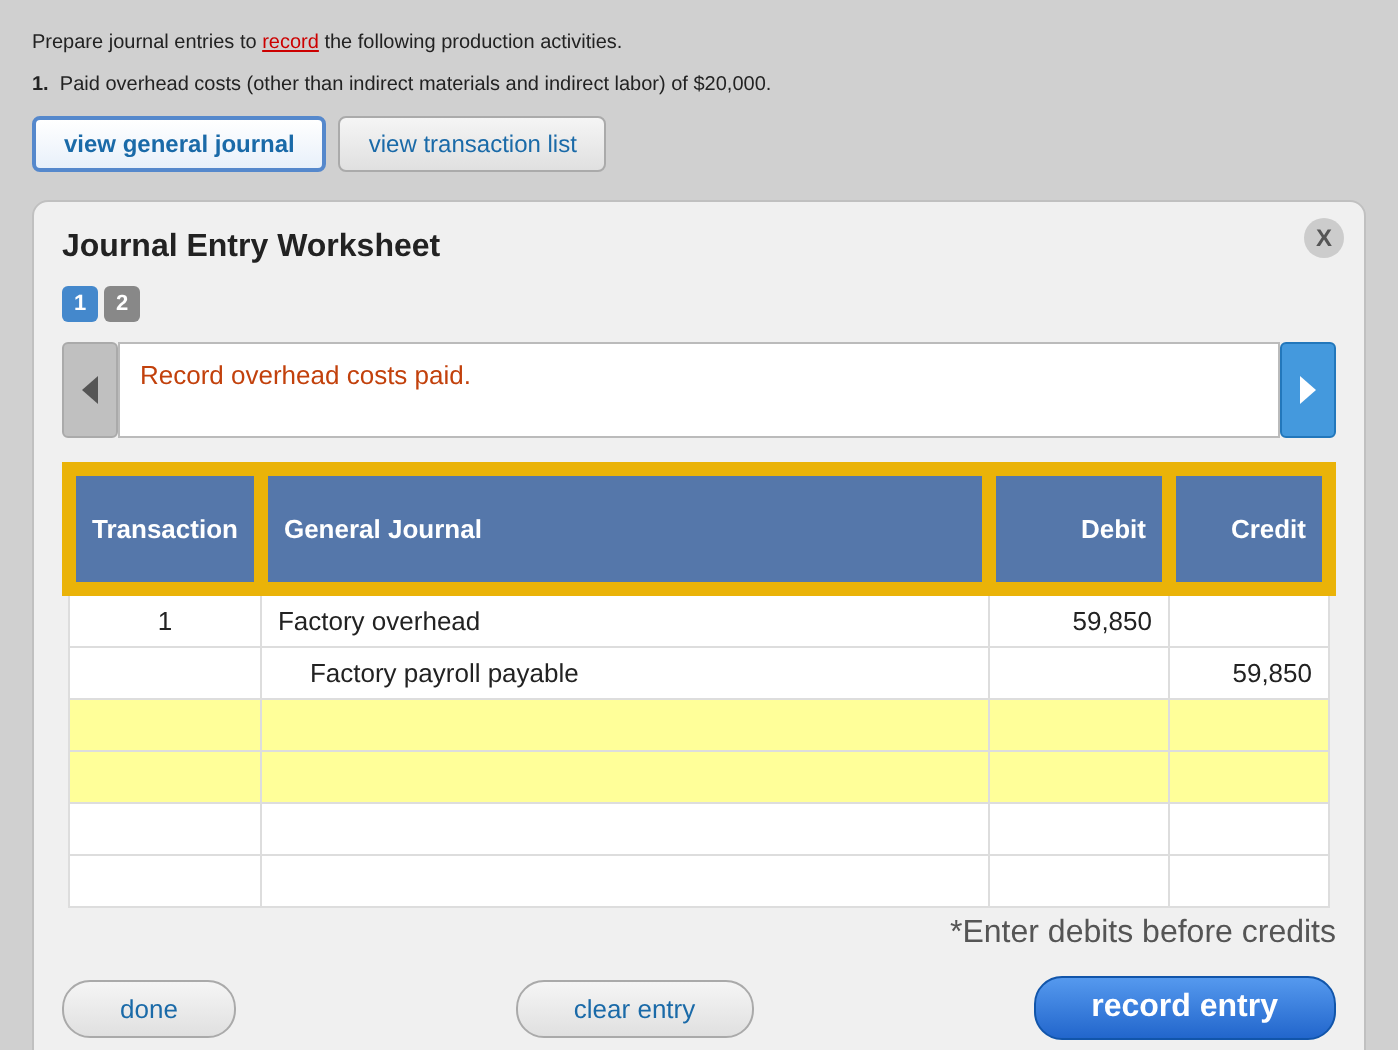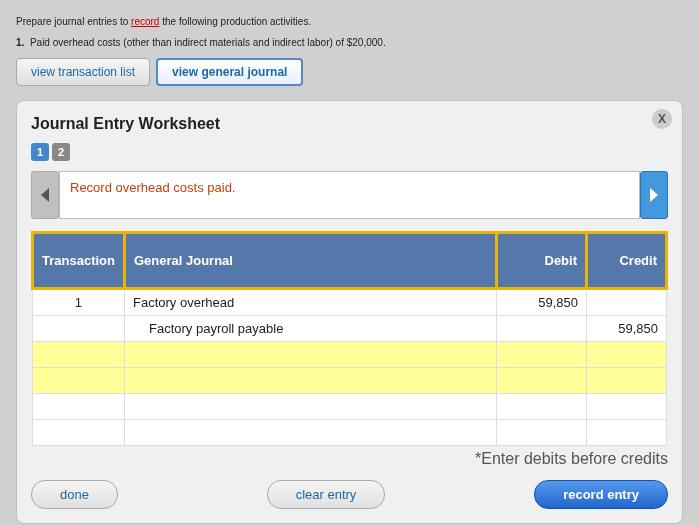--- a/index.html
+++ b/index.html
@@ -128,21 +128,21 @@
       font-size: 13px;
     }
     thead tr {
       background: #5577aa;
       color: white;
     }
     thead th {
       padding: 19px 8px;
       text-align: left;
       font-weight: bold;
-      border: 3px solid #eab308;
+      border: 7px solid #eab308;
     }
     thead th.right { text-align: right; }
     tbody tr {
       background: white;
     }
     tbody td {
       border: 1px solid #ddd;
       padding: 5px 8px;
       height: 26px;
     }
@@ -180,41 +180,41 @@
       padding: 6px 28px;
       font-size: 13px;
       color: #1a6aa8;
       cursor: pointer;
     }
     .btn-record {
       background: linear-gradient(to bottom, #5599ee, #2266cc);
       border: 1px solid #1155aa;
       border-radius: 14px;
       padding: 6px 28px;
-      font-size: 13px;
+      font-size: 16px;
       color: white;
       cursor: pointer;
       font-weight: bold;
     }
   </style>
 </head>
 <body>
 
 <div>
   <p class="instructions">
     Prepare journal entries to <span class="highlight">record</span> the following production activities.
   </p>
   <p class="instructions item">
     <strong>1.</strong>&nbsp;&nbsp;<span>Paid overhead costs (other than indirect materials and indirect labor) of $20,000.</span>
   </p>
 </div>
 
 <div class="btn-row">
+  <button class="btn-tab active">view general journal</button>
   <button class="btn-tab">view transaction list</button>
-  <button class="btn-tab active">view general journal</button>
 </div>
 
 <div class="worksheet-panel">
   <div class="panel-title">Journal Entry Worksheet</div>
   <div class="panel-close">X</div>
 
   <div class="step-indicators">
     <div class="step-dot active">1</div>
     <div class="step-dot inactive">2</div>
   </div>

